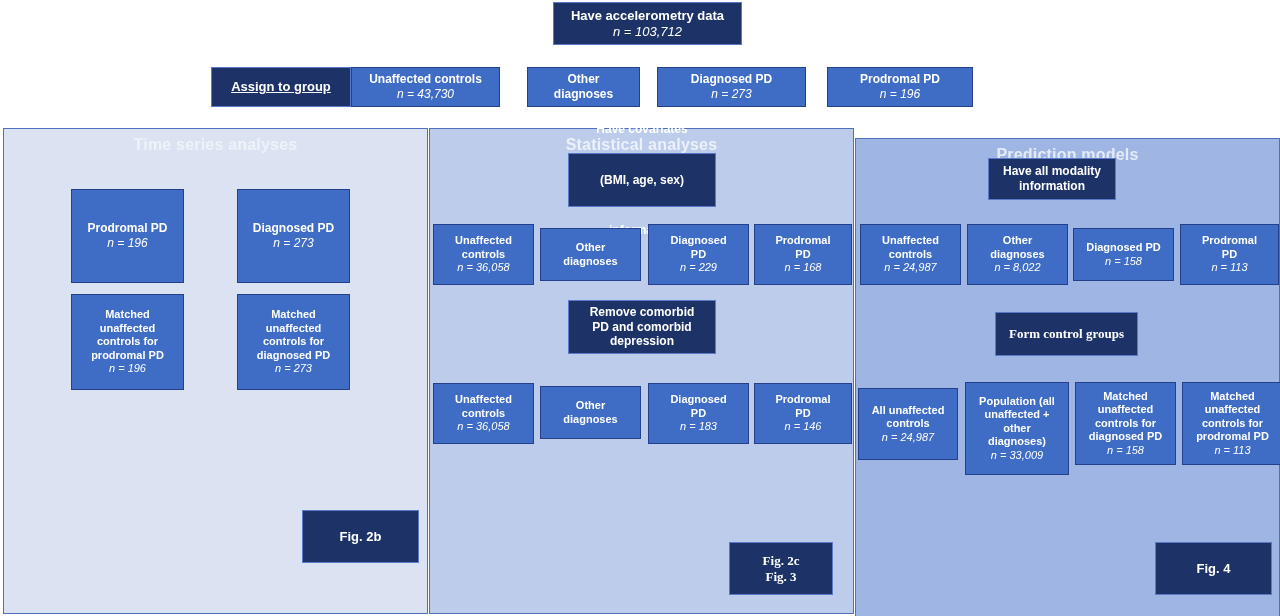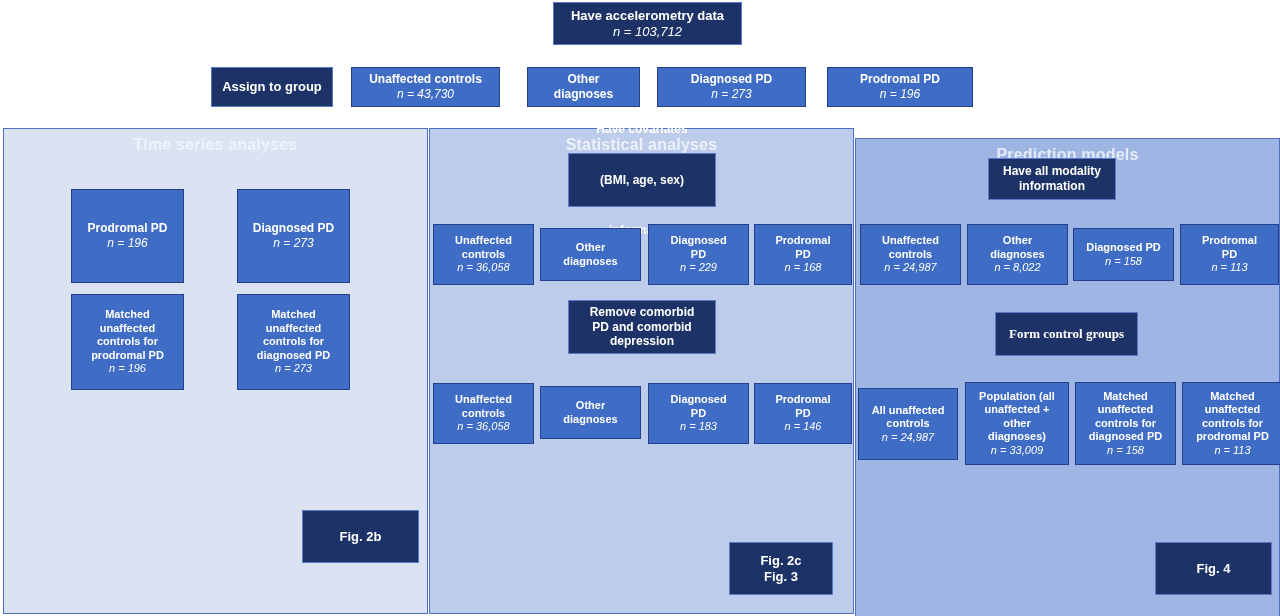--- a/index.html
+++ b/index.html
@@ -73,21 +73,21 @@
   .bold  { font-weight: bold; }
 </style>
 </head>
 <body>
 
 <div class="box box--navy fs-13" style="left:553px; top:2px; width:189px; height:43px;">
   <span class="lbl bold">Have accelerometry data</span>
   <span class="num">n = 103,712</span>
 </div>
 
-<div class="box box--navy fs-13" style="left:211px; top:67px; width:122px; height:40px;">
+<div class="box box--navy fs-13" style="left:211px; top:67px; width:140px; height:40px;text-decoration:underline;">
   <span class="lbl bold">Assign to group</span>
 </div>
 
 <div class="box box--blue fs-12" style="left:351px; top:67px; width:149px; height:40px;">
   <span class="lbl bold">Unaffected controls</span>
   <span class="num">n = 43,730</span>
 </div>
 
 <div class="box box--blue fs-12" style="left:527px; top:67px; width:113px; height:40px;">
   <span class="lbl bold">Other</span>
@@ -193,21 +193,21 @@
   <span class="lbl bold">PD</span>
   <span class="num">n = 183</span>
 </div>
 
 <div class="box box--blue fs-11" style="left:754px; top:383px; width:98px; height:61px;">
   <span class="lbl bold">Prodromal</span>
   <span class="lbl bold">PD</span>
   <span class="num">n = 146</span>
 </div>
 
-<div class="box box--navy fs-13" style="left:729px; top:542px; width:104px; height:53px;">
+<div class="box box--navy fs-13" style="left:729px; top:542px; width:104px; height:53px;font-family:Liberation Serif, serif;">
   <span class="lbl bold">Fig. 2c</span>
   <span class="lbl bold">Fig. 3</span>
 </div>
 
 <div class="panel panel--deep" style="left:855px; top:138px; width:425px; height:486px;">
   <div class="panel-title">Prediction models</div>
 </div>
 
 <div class="box box--navy fs-12" style="left:988px; top:158px; width:128px; height:42px;">
   <span class="lbl bold">Have all modality</span>
@@ -240,21 +240,21 @@
 <div class="box box--navy fs-13" style="left:995px; top:312px; width:143px; height:44px;font-family:Liberation Serif, serif;">
   <span class="lbl bold">Form control groups</span>
 </div>
 
 <div class="box box--blue fs-11" style="left:858px; top:388px; width:100px; height:72px;">
   <span class="lbl bold">All unaffected</span>
   <span class="lbl bold">controls</span>
   <span class="num">n = 24,987</span>
 </div>
 
-<div class="box box--blue fs-11" style="left:965px; top:382px; width:104px; height:83px;text-align:center;">
+<div class="box box--blue fs-11" style="left:965px; top:382px; width:104px; height:93px;text-align:center;">
   <span class="lbl bold">Population (all</span>
   <span class="lbl bold">unaffected +</span>
   <span class="lbl bold">other</span>
   <span class="lbl bold">diagnoses)</span>
   <span class="num">n = 33,009</span>
 </div>
 
 <div class="box box--blue fs-11" style="left:1075px; top:382px; width:101px; height:83px;">
   <span class="lbl bold">Matched</span>
   <span class="lbl bold">unaffected</span>

